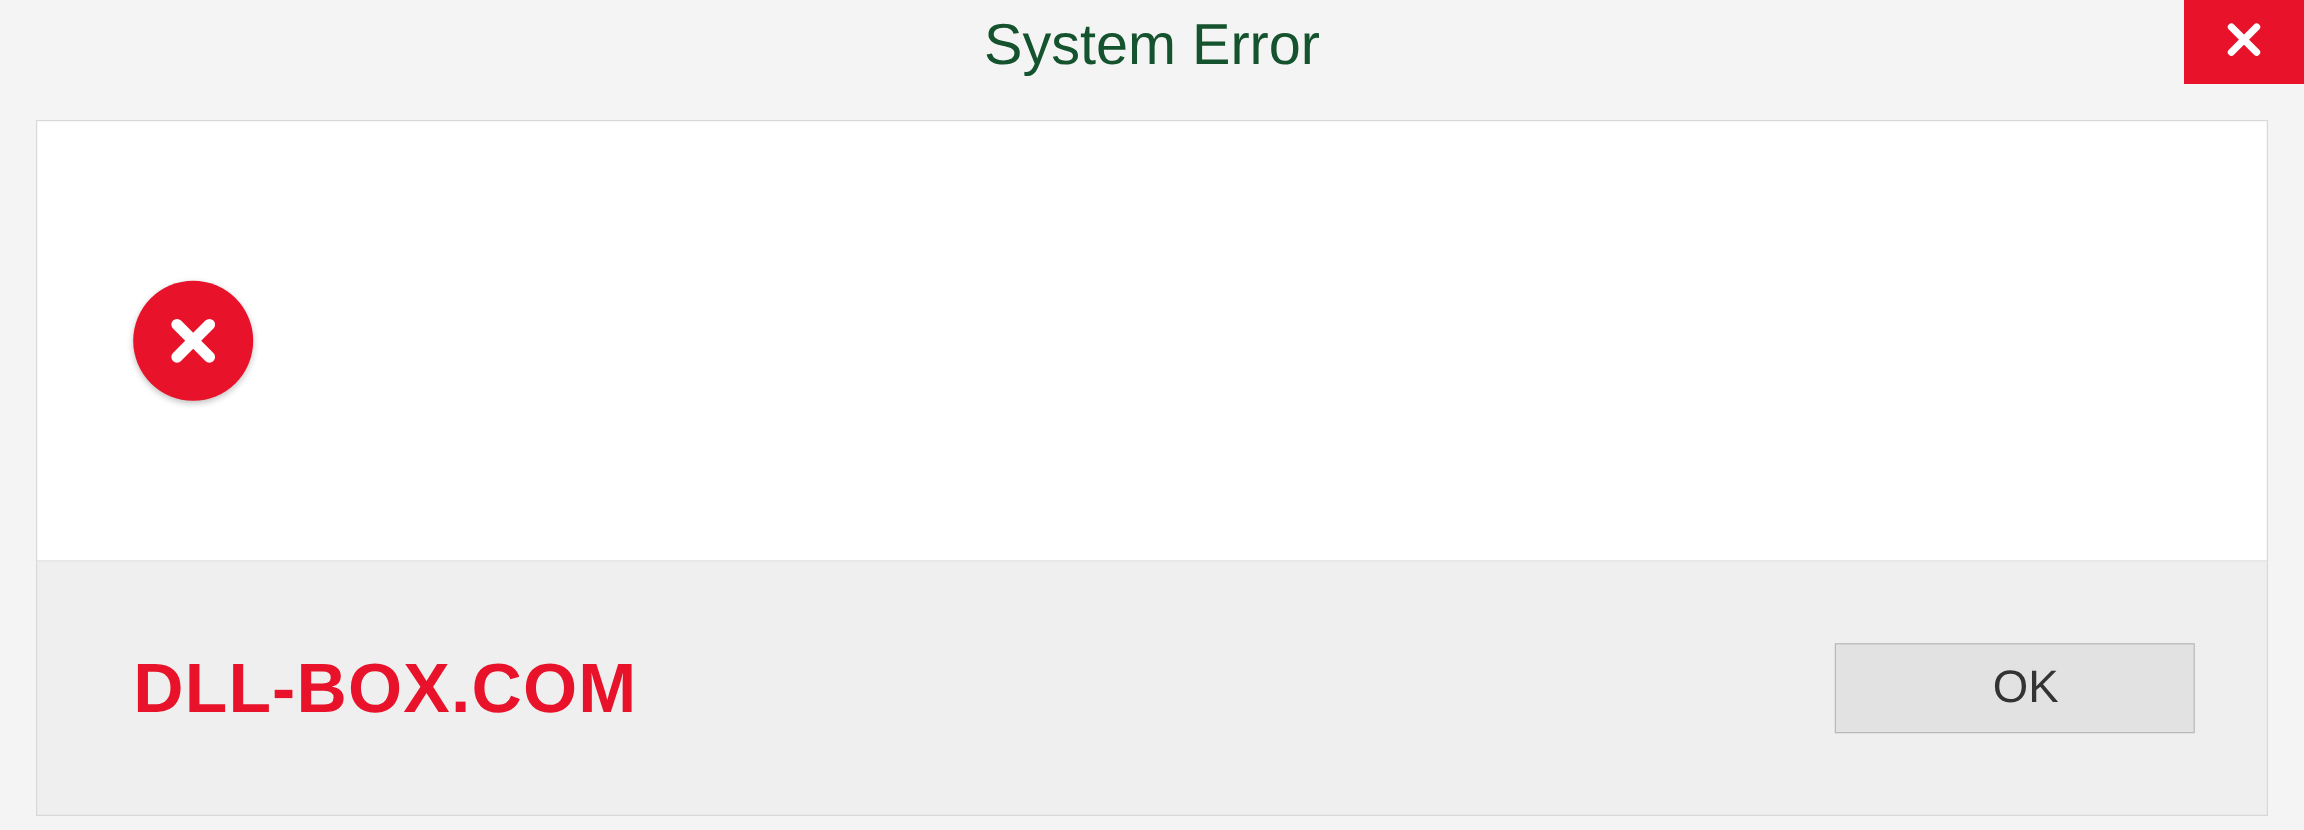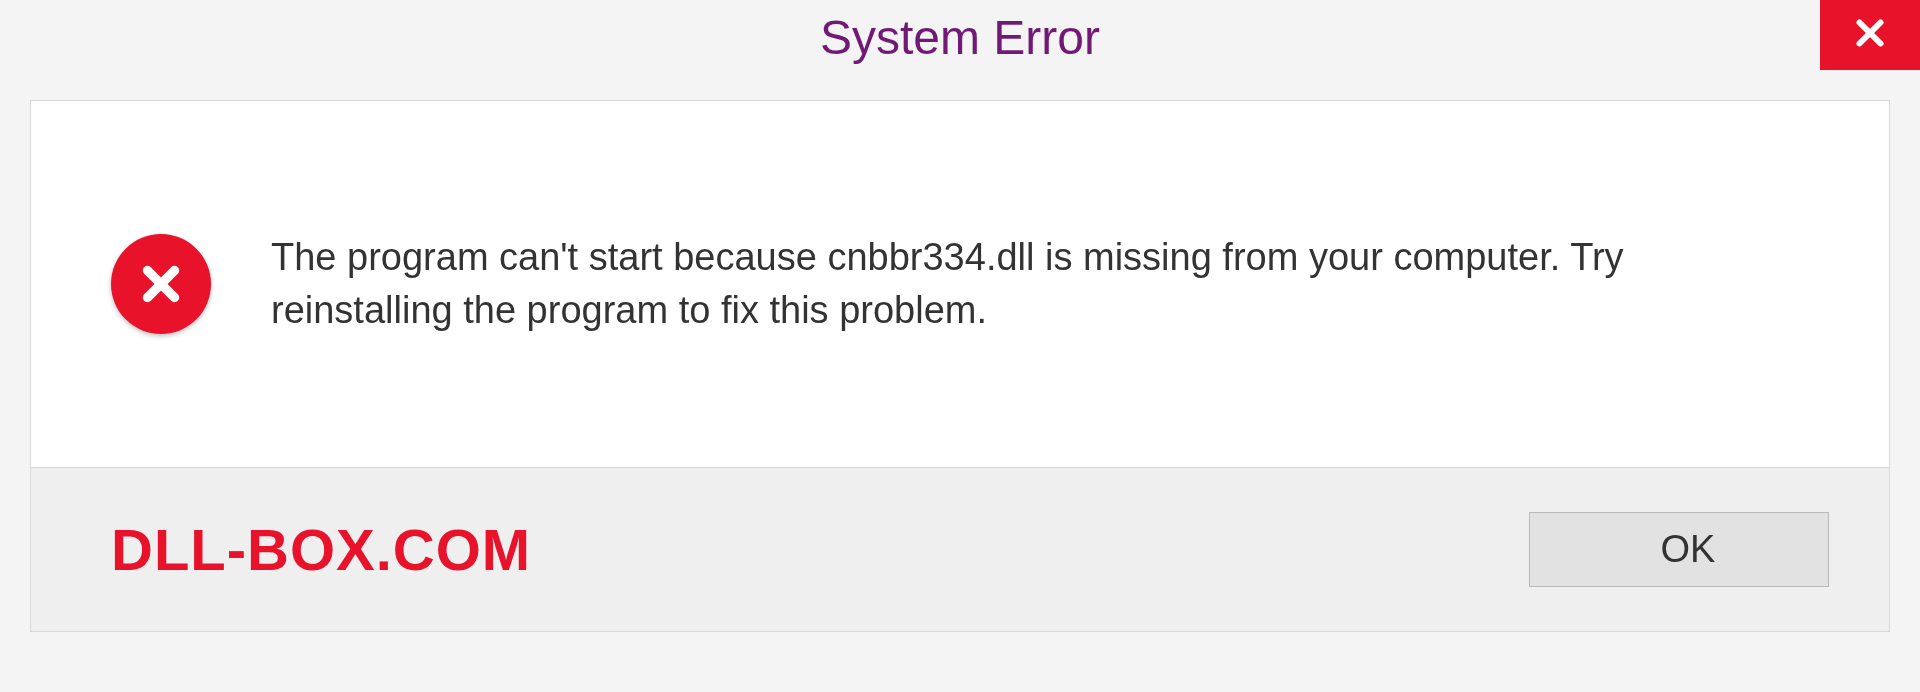--- a/index.html
+++ b/index.html
@@ -19,21 +19,21 @@
       display: flex;
       align-items: flex-start;
       justify-content: center;
       position: relative;
       height: 80px;
       padding-top: 10px;
     }
     .title-text {
       font-size: 48px;
       font-weight: 400;
-      color: #701a75;
+      color: #14532d;
       text-align: right;
     }
     .close-button {
       position: absolute;
       top: 0;
       right: 0;
       width: 100px;
       height: 70px;
       background: #e8132a;
       display: flex;
@@ -74,21 +74,21 @@
       font-size: 38px;
       line-height: 1.4;
       color: #333;
       max-width: 1500px;
     }
     .footer-panel {
       margin: 0 30px 30px 30px;
       background: #efefef;
       border: 1px solid #d8d8d8;
       border-top: none;
-      height: 164px;
+      height: 212px;
       display: flex;
       align-items: center;
       justify-content: space-between;
       padding: 0 60px 0 80px;
     }
     .watermark {
       font-size: 58px;
       font-weight: 800;
       letter-spacing: 1px;
       color: #e8132a;
@@ -123,21 +123,20 @@
   </div>
 </div>
 
 <div class="content-panel">
   <div class="error-icon">
     <svg viewBox="0 0 24 24" fill="none" stroke="#ffffff" stroke-width="4.2" stroke-linecap="round">
       <line x1="6" y1="6" x2="18" y2="18"></line>
       <line x1="18" y1="6" x2="6" y2="18"></line>
     </svg>
   </div>
-  <div class="error-text">The program can't start because cnbbr334.dll is missing from your computer. Try reinstalling the program to fix this problem.</div>
 </div>
 
 <div class="footer-panel">
   <div class="watermark">DLL-BOX.COM</div>
   <div class="ok-button">
     <span>OK</span>
   </div>
 </div>
 
 </body></html>

